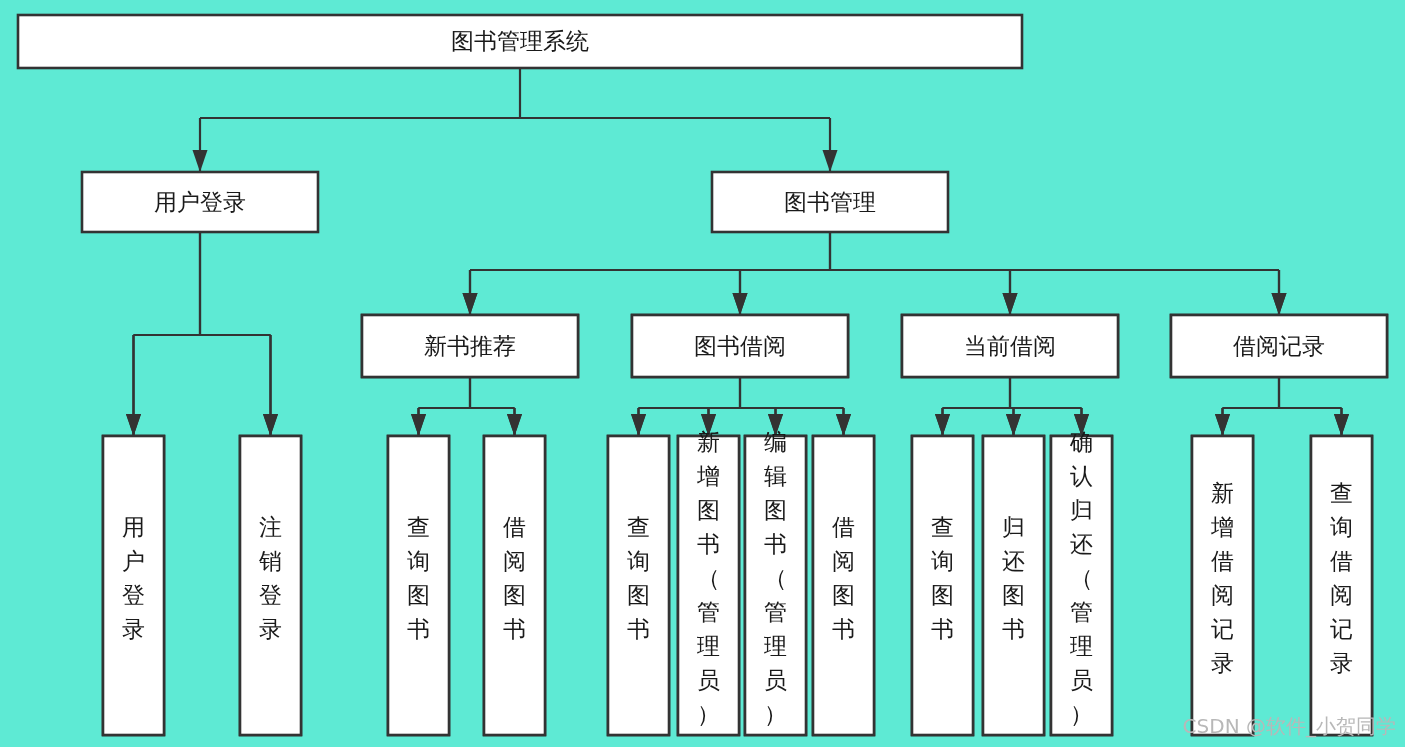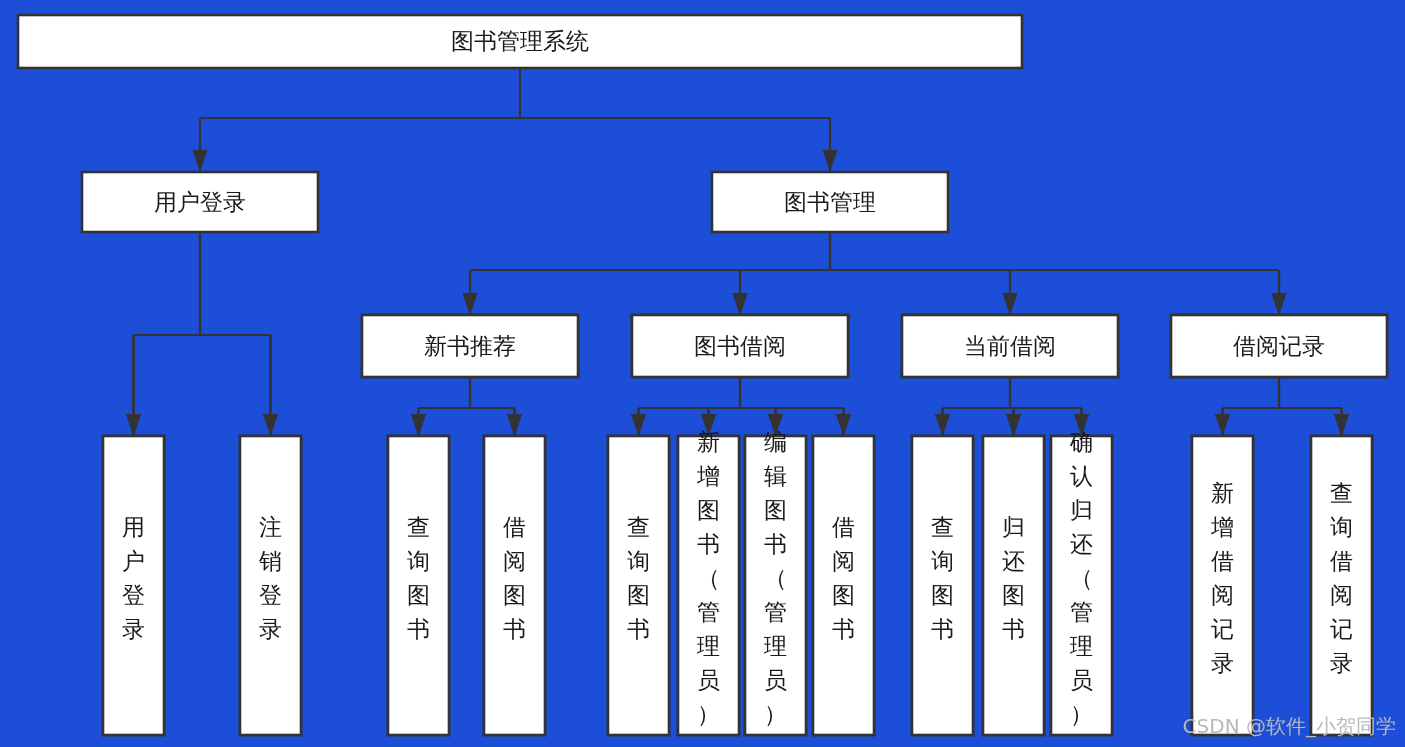--- a/index.html
+++ b/index.html
@@ -11,21 +11,21 @@
   body {
     width: 1405px;
     height: 747px;
     overflow: hidden;
     font-family: "DejaVu Sans", "Liberation Sans", sans-serif;
   }
   #diagram-root {
     position: relative;
     width: 1405px;
     height: 747px;
-    background: #1d4ed8;
+    background: #5eead4;
   }
   #diagram-svg {
     position: absolute;
     top: 0;
     left: 0;
     width: 1405px;
     height: 747px;
     display: block;
   }
   .node-box {

